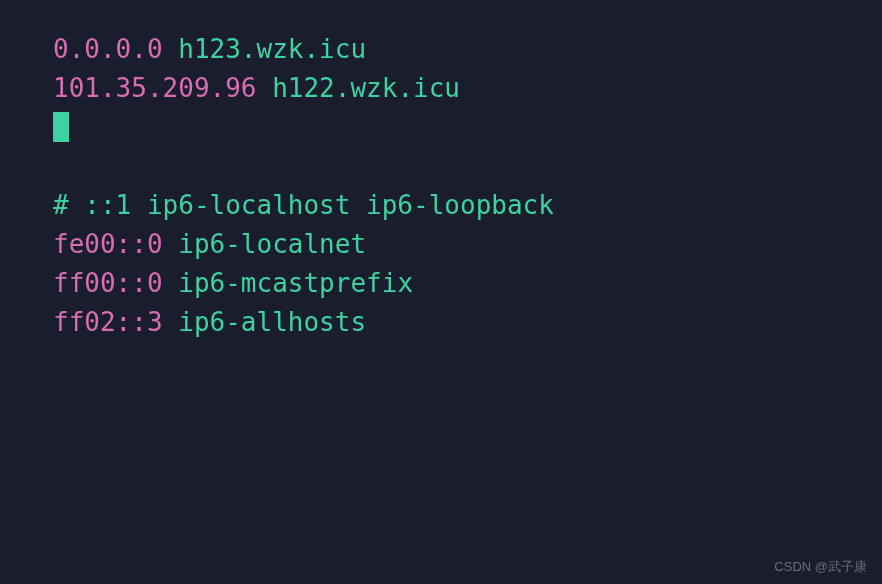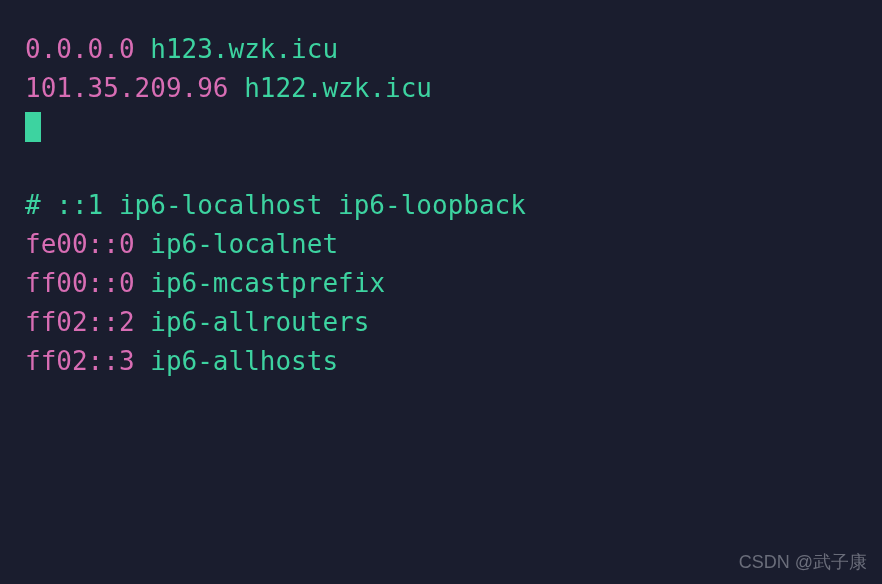--- a/index.html
+++ b/index.html
@@ -13,51 +13,51 @@
       font-size: 26px;
       line-height: 1.5;
       padding: 30px 25px;
       width: 882px;
       height: 584px;
       overflow: hidden;
       position: relative;
     }
     .line {
       white-space: pre;
+      margin-left: 28px;
     }
     .ip {
       color: #d86db4;
     }
     .hostname {
       color: #3dd3a0;
     }
     .cursor {
       display: inline-block;
       width: 16px;
       height: 30px;
       background-color: #3dd3a0;
       vertical-align: text-bottom;
     }
     .watermark {
       position: absolute;
       bottom: 8px;
       right: 15px;
-      font-size: 18px;
+      font-size: 13px;
       color: #6a6d7a;
       font-family: sans-serif;
     }
   </style>
 </head>
 <body>
 
 <div>
   <div class="line"><span class="ip">0.0.0.0</span> <span class="hostname">h123.wzk.icu</span></div>
   <div class="line"><span class="ip">101.35.209.96</span> <span class="hostname">h122.wzk.icu</span></div>
   <div class="line"><span class="cursor"></span></div>
   <div class="line">&nbsp;</div>
   <div class="line hostname"># ::1 ip6-localhost ip6-loopback</div>
   <div class="line"><span class="ip">fe00::0</span> <span class="hostname">ip6-localnet</span></div>
   <div class="line"><span class="ip">ff00::0</span> <span class="hostname">ip6-mcastprefix</span></div>
-  <div class="line"><span class="ip">ff02::2</span> <span class="hostname">ip6-allrouters</span></div>
   <div class="line"><span class="ip">ff02::3</span> <span class="hostname">ip6-allhosts</span></div>
 </div>
 
 <div class="watermark">CSDN @武子康</div>
 
 </body></html>

